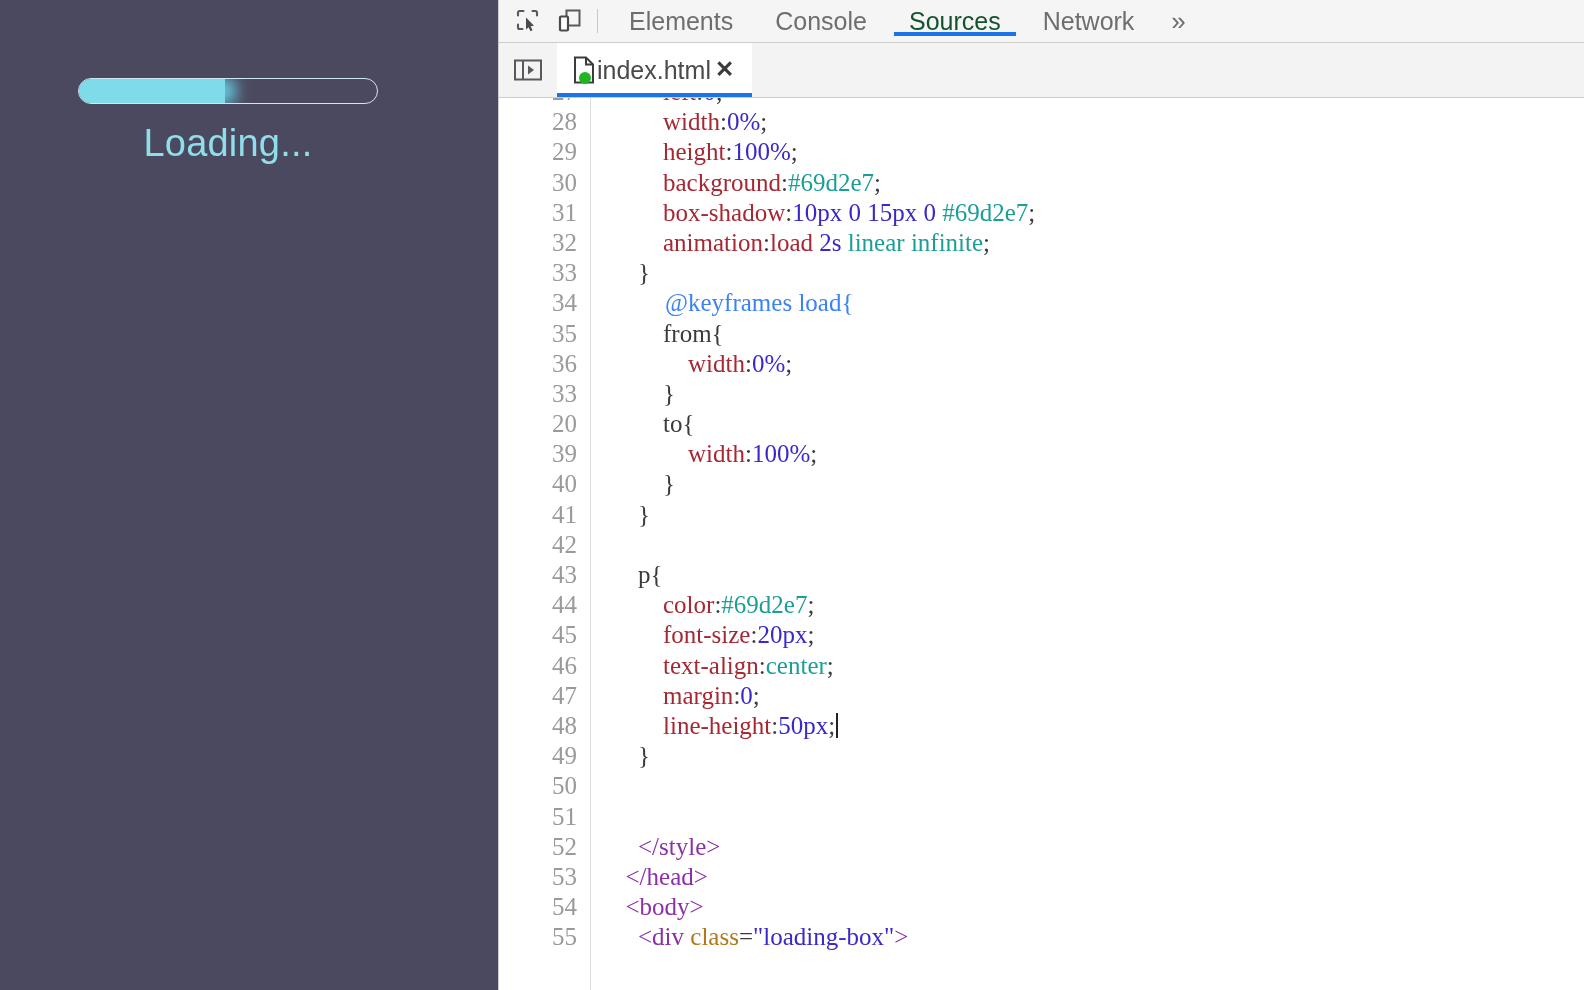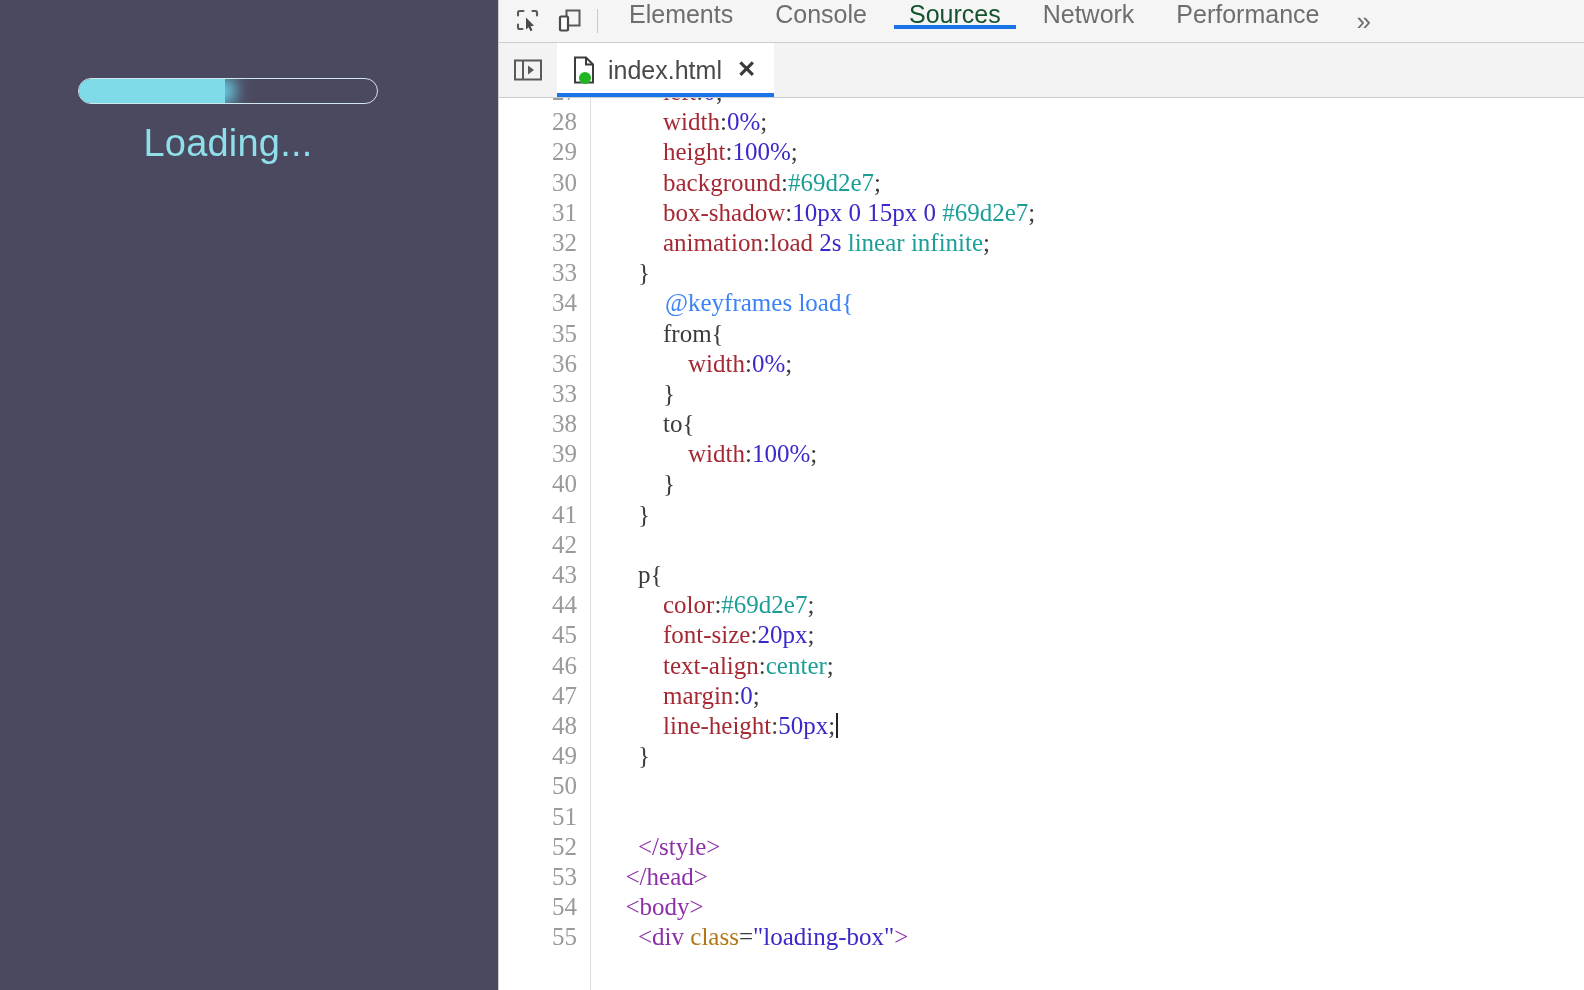--- a/index.html
+++ b/index.html
@@ -107,21 +107,21 @@
 
   .toolbar-sep {
     width: 1px;
     height: 24px;
     background: #c9c9c9;
     margin: 0 10px 0 6px;
   }
 
   .panel-tabs {
     display: flex;
-    align-items: flex-start;
+    align-items: center;
     height: 43px;
   }
 
   .panel-tab {
     position: relative;
     display: flex;
     align-items: center;
     padding: 0 21px;
     font-size: 25px;
     color: #6e6e6e;
@@ -171,21 +171,20 @@
     align-items: center;
     justify-content: center;
     cursor: pointer;
     flex: 0 0 58px;
   }
 
   .file-tab {
     position: relative;
     display: flex;
     align-items: center;
-    gap: 11px;
     padding: 0 14px 0 14px;
     background: #ffffff;
     cursor: pointer;
   }
 
   .file-tab::after {
     content: "";
     position: absolute;
     left: 0;
     right: 0;
@@ -341,23 +340,20 @@
             <span>Elements</span>
           </div>
           <div class="panel-tab">
             <span>Console</span>
           </div>
           <div class="panel-tab active">
             <span>Sources</span>
           </div>
           <div class="panel-tab">
             <span>Network</span>
-          </div>
-          <div class="panel-tab">
-            <span>Performance</span>
           </div>
         </div>
 
       <div class="panel-more">»</div>
     </div>
 
     <div class="file-strip">
       <div class="sidebar-toggle">
         <svg width="30" height="26" viewBox="0 0 30 26" aria-hidden="true">
           <rect x="2" y="3.5" width="26" height="19" fill="none" stroke="#5a5a5a" stroke-width="2"></rect>
@@ -386,21 +382,21 @@
             <div class="ln">28</div>
             <div class="ln">29</div>
             <div class="ln">30</div>
             <div class="ln">31</div>
             <div class="ln">32</div>
             <div class="ln">33</div>
             <div class="ln">34</div>
             <div class="ln">35</div>
             <div class="ln">36</div>
             <div class="ln">33</div>
-            <div class="ln">38</div>
+            <div class="ln">20</div>
             <div class="ln">39</div>
             <div class="ln">40</div>
             <div class="ln">41</div>
             <div class="ln">42</div>
             <div class="ln">43</div>
             <div class="ln">44</div>
             <div class="ln">45</div>
             <div class="ln">46</div>
             <div class="ln">47</div>
             <div class="ln">48</div>

